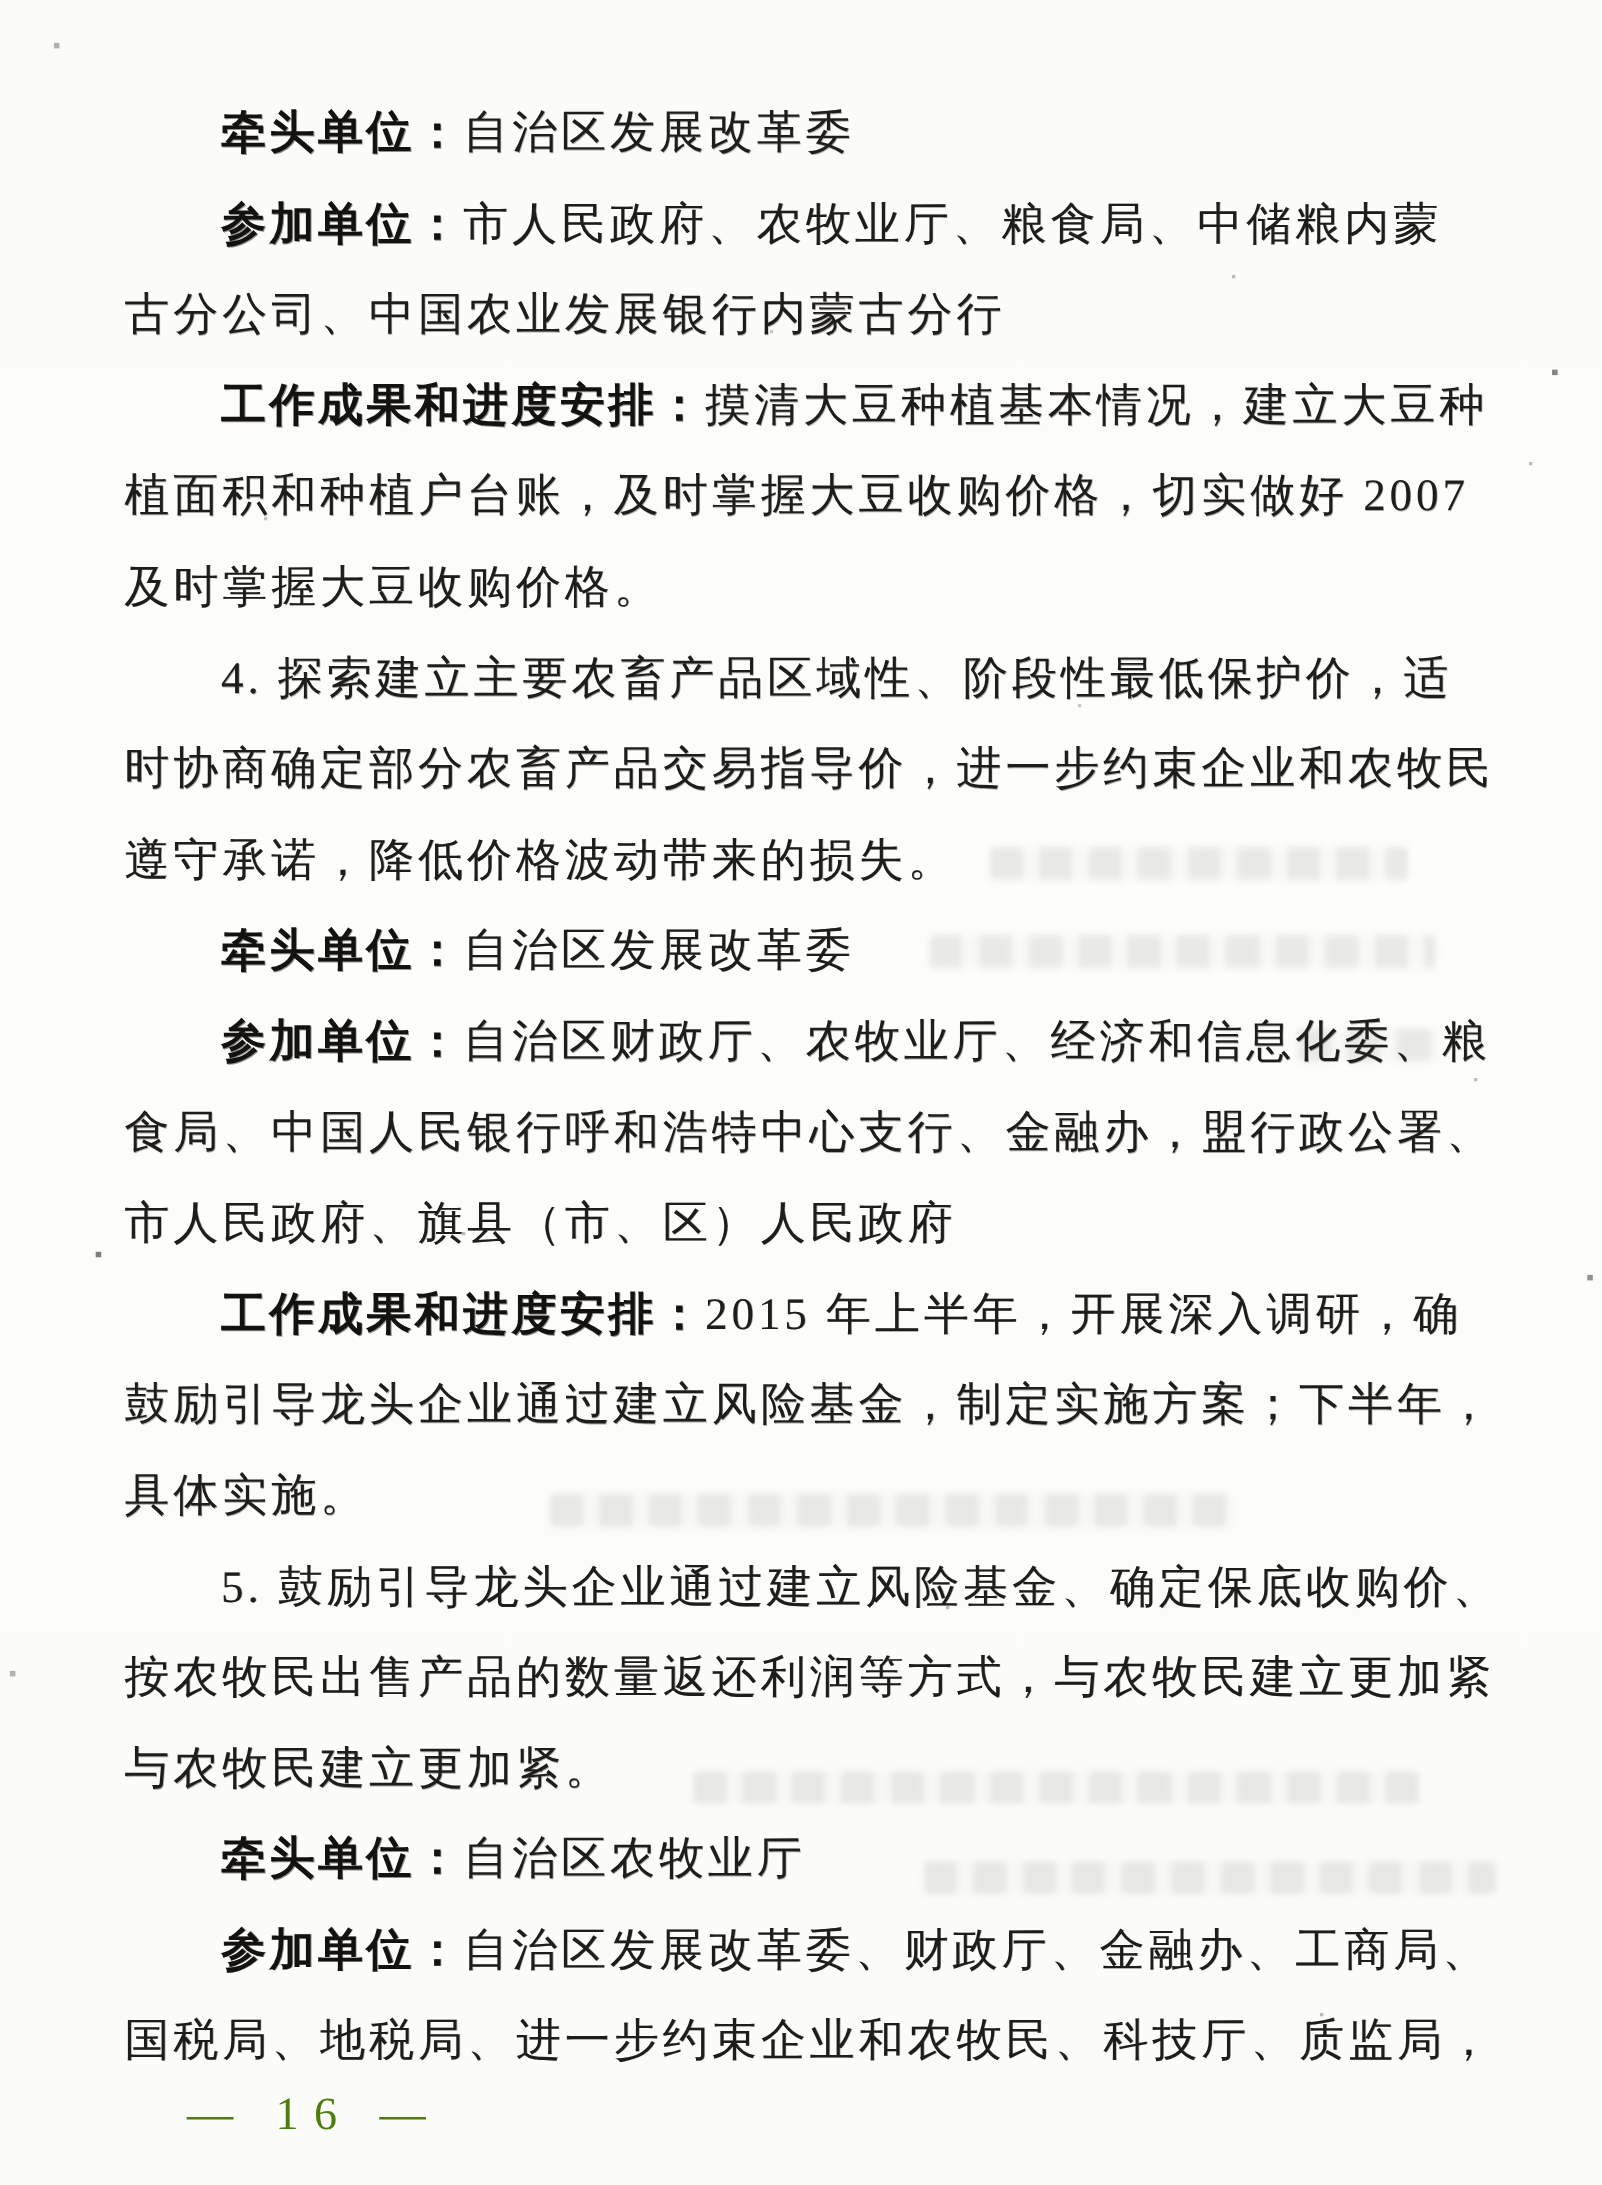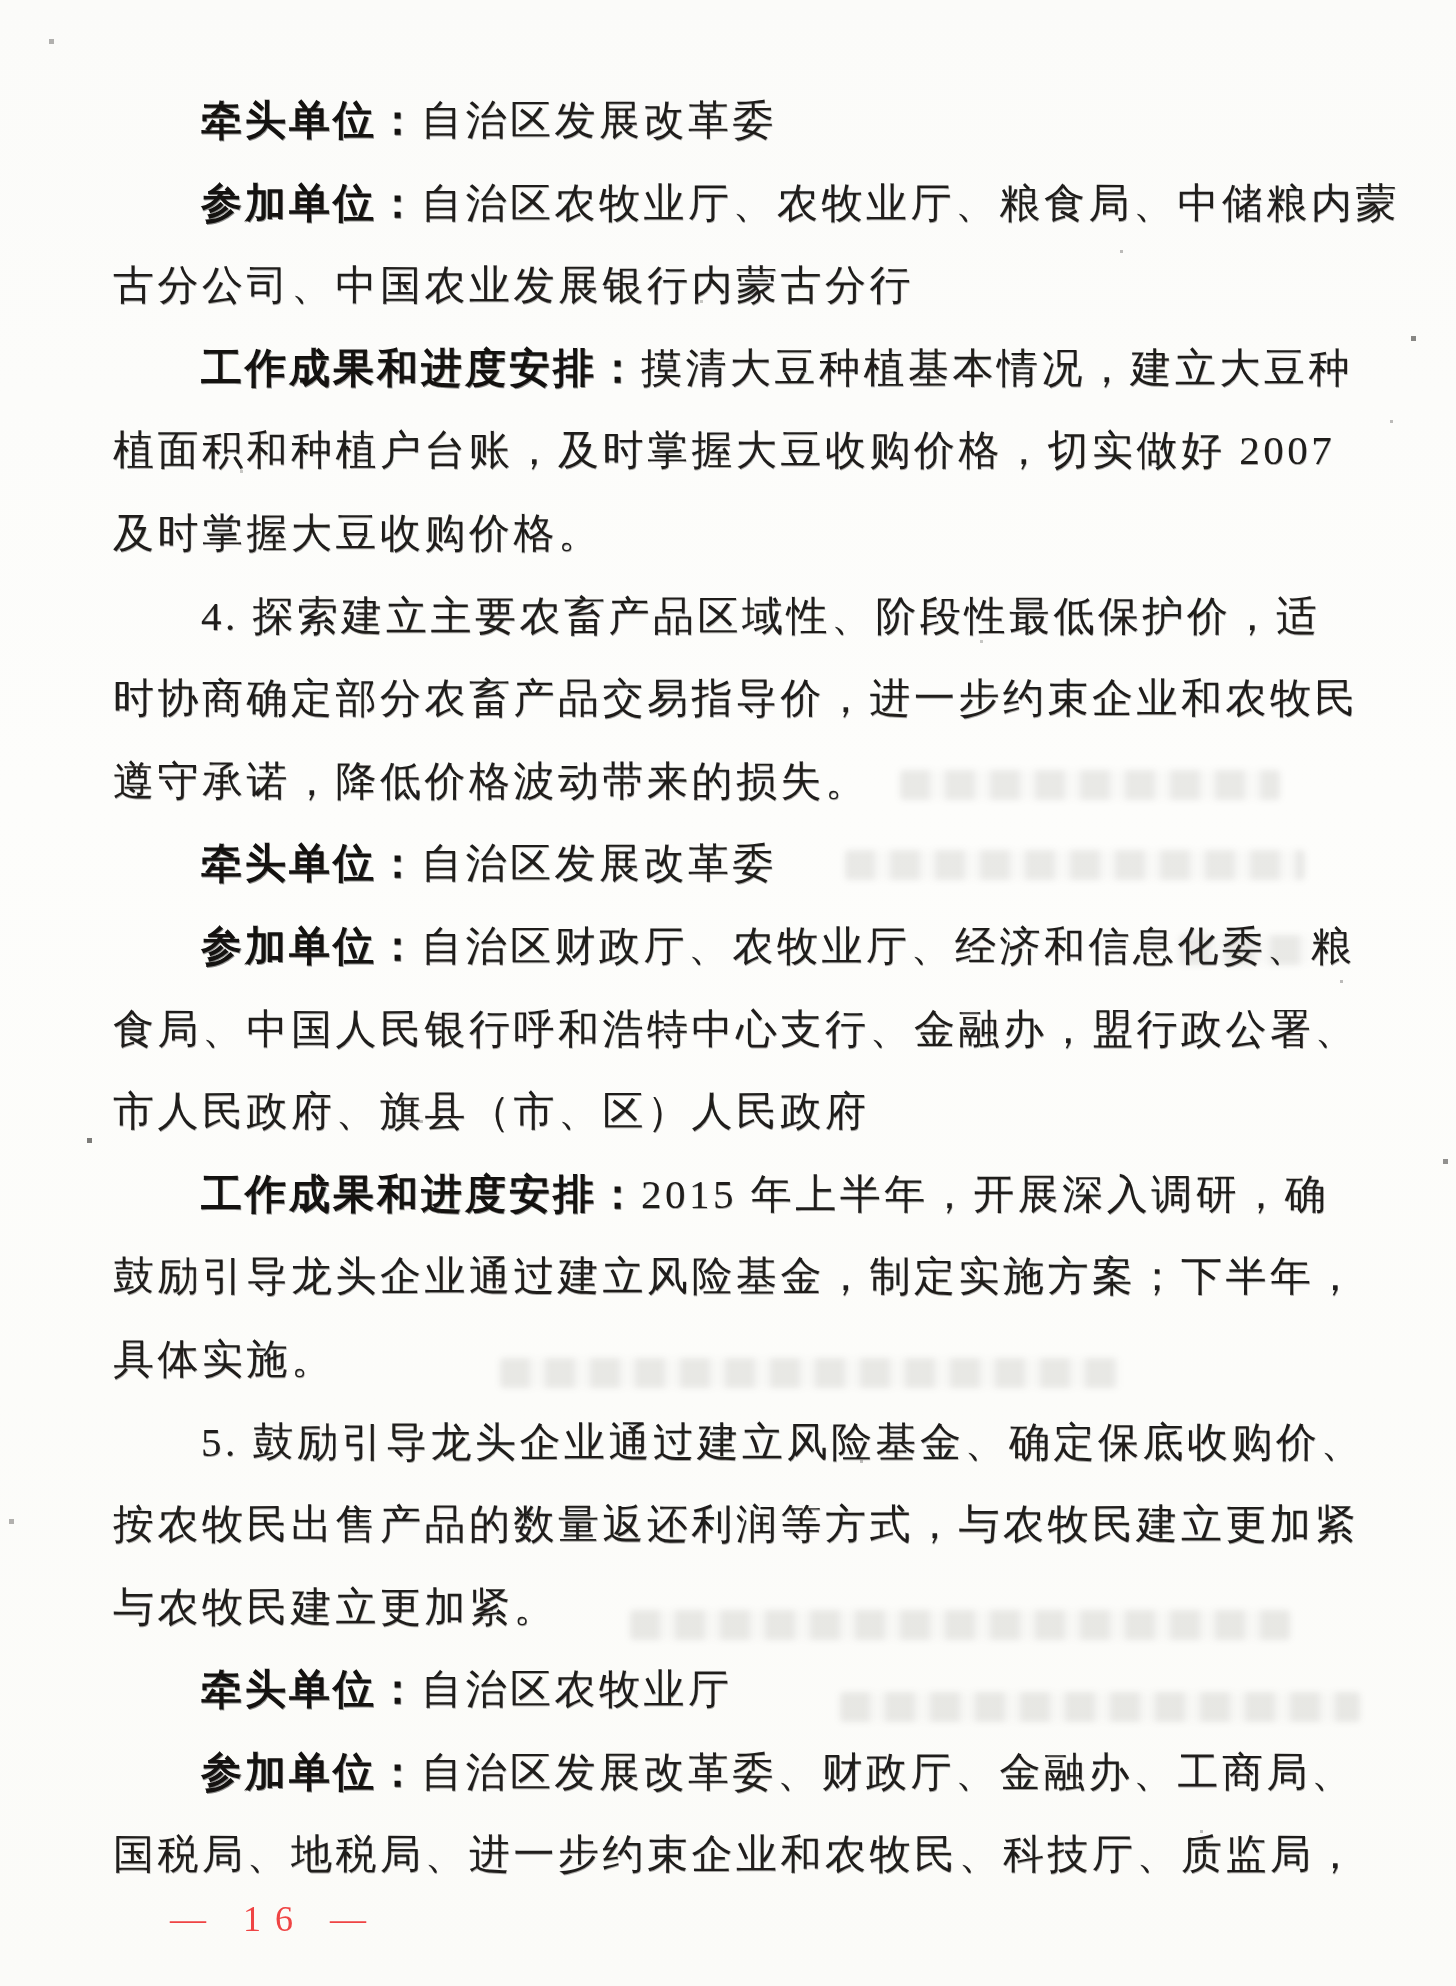--- a/index.html
+++ b/index.html
@@ -35,23 +35,23 @@
     font-family: "Liberation Sans", sans-serif;
     font-weight: 700;
     letter-spacing: 3px;
     color: #141210;
     text-shadow: 0.8px 0.8px 0 rgba(10,10,10,0.45);
     text-align: center;
   }
   .pagenum {
     position: absolute;
     left: 170px; top: 1898px;
-    font-size: 36px;
+    font-size: 42px;
     letter-spacing: 14px;
-    color: #ef4444;
+    color: #4d7c0f;
   }
   
   .ghost {
     position: absolute;
     height: 30px;
     background: repeating-linear-gradient(90deg,
       rgba(60,58,55,0.10) 0px, rgba(60,58,55,0.10) 30px,
       rgba(60,58,55,0.02) 30px, rgba(60,58,55,0.02) 45px);
     filter: blur(3px);
     border-radius: 4px;
@@ -78,21 +78,21 @@
       1200px 1830px 0 0 rgba(40,38,35,0.3);
   }
 </style>
 </head>
 <body>
 
 <div class="paper"></div>
 
 <div class="content">
   <div class="line indent"><span class="lbl">牵头单位：</span><span>自治区发展改革委</span></div>
-  <div class="line indent"><span class="lbl">参加单位：</span><span>自治区农牧业厅、农牧业厅、粮食局、中储粮内蒙</span></div>
+  <div class="line indent"><span class="lbl">参加单位：</span><span>市人民政府、农牧业厅、粮食局、中储粮内蒙</span></div>
   <div class="line"><span>古分公司、中国农业发展银行内蒙古分行</span></div>
   <div class="line indent"><span class="lbl">工作成果和进度安排：</span><span>摸清大豆种植基本情况，建立大豆种</span></div>
   <div class="line"><span>植面积和种植户台账，及时掌握大豆收购价格，切实做好 2007</span></div>
   <div class="line"><span>及时掌握大豆收购价格。</span></div>
   <div class="line indent"><span>4. 探索建立主要农畜产品区域性、阶段性最低保护价，适</span></div>
   <div class="line"><span>时协商确定部分农畜产品交易指导价，进一步约束企业和农牧民</span></div>
   <div class="line"><span>遵守承诺，降低价格波动带来的损失。</span></div>
   <div class="line indent"><span class="lbl">牵头单位：</span><span>自治区发展改革委</span></div>
   <div class="line indent"><span class="lbl">参加单位：</span><span>自治区财政厅、农牧业厅、经济和信息化委、粮</span></div>
   <div class="line"><span>食局、中国人民银行呼和浩特中心支行、金融办，盟行政公署、</span></div>

